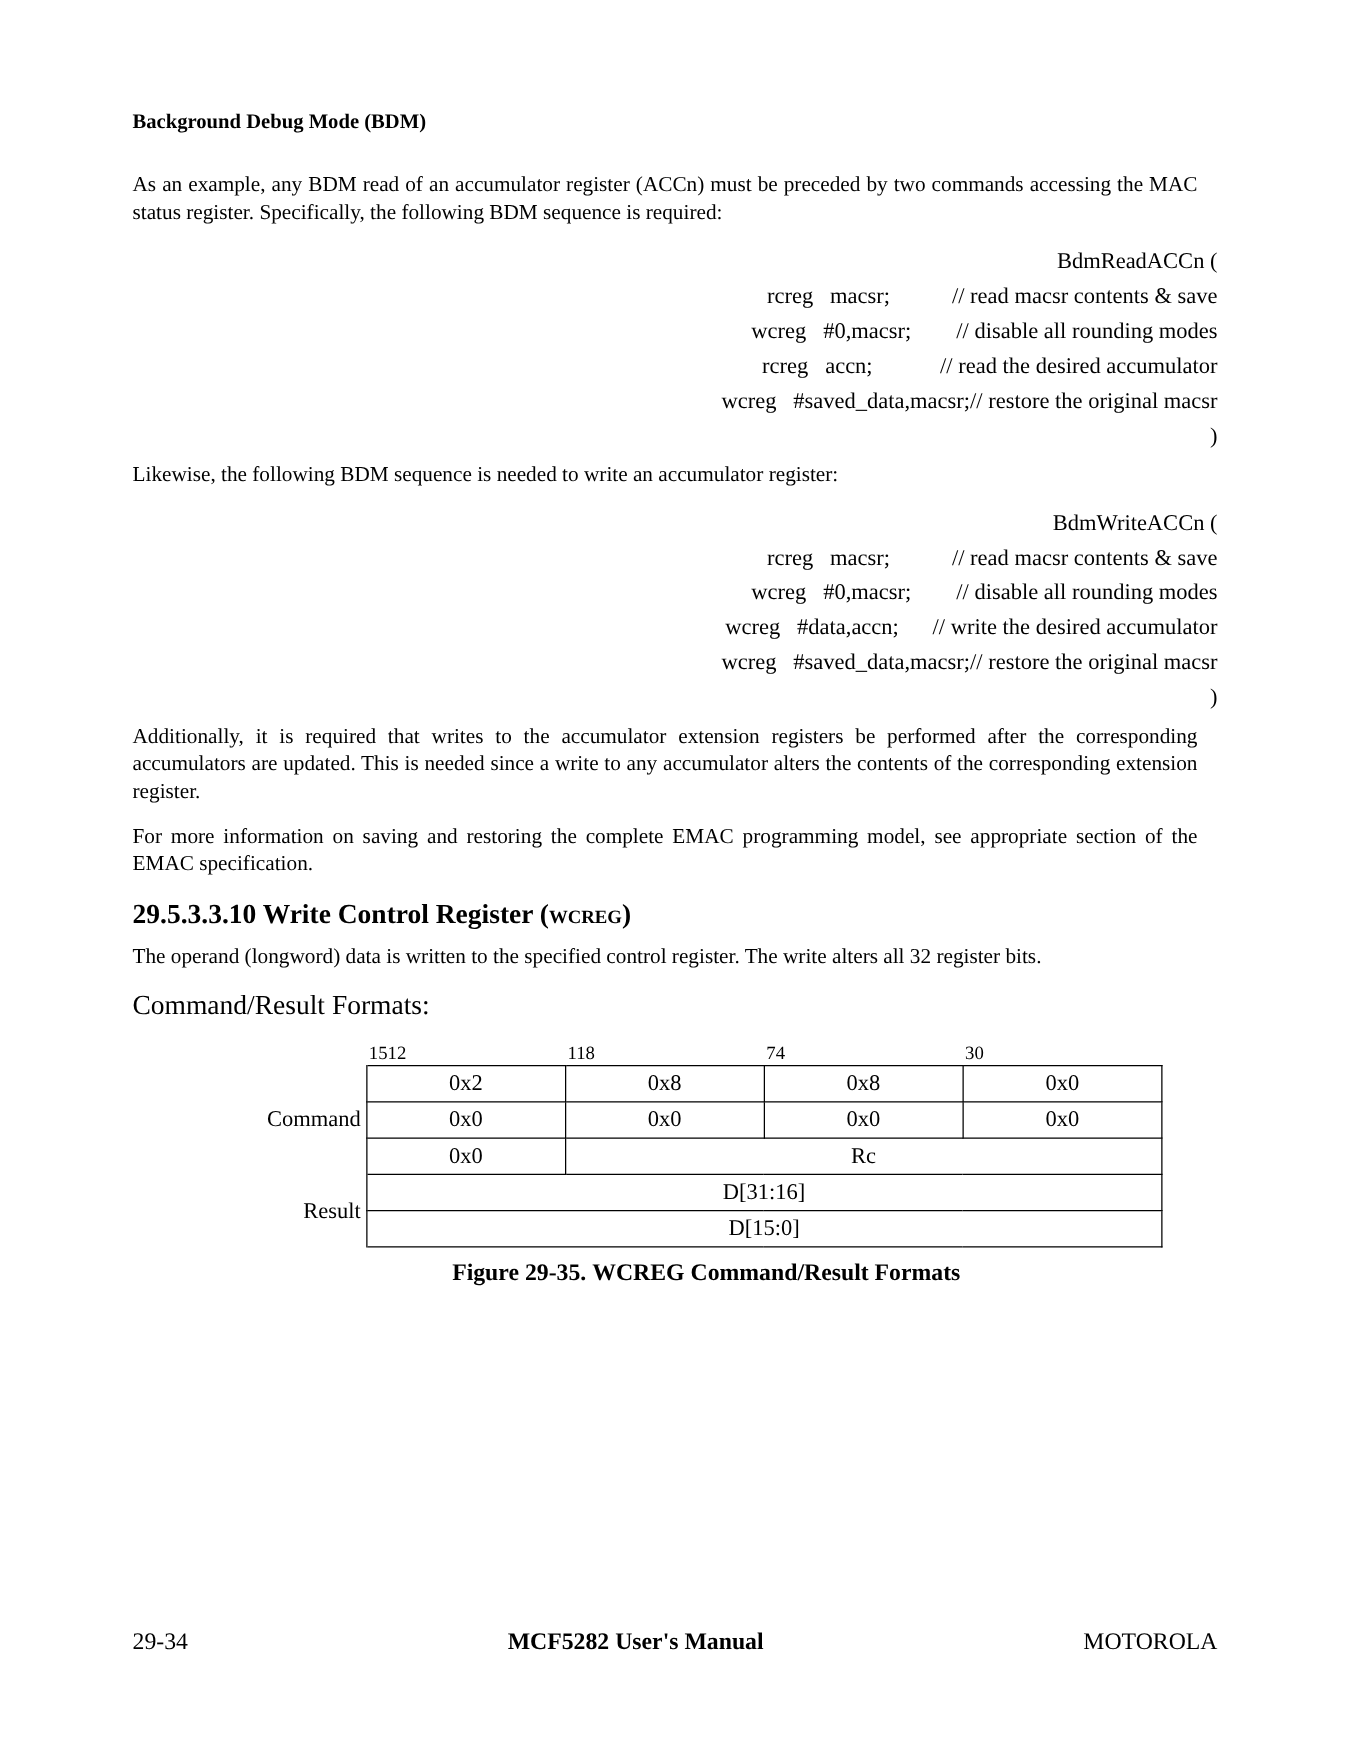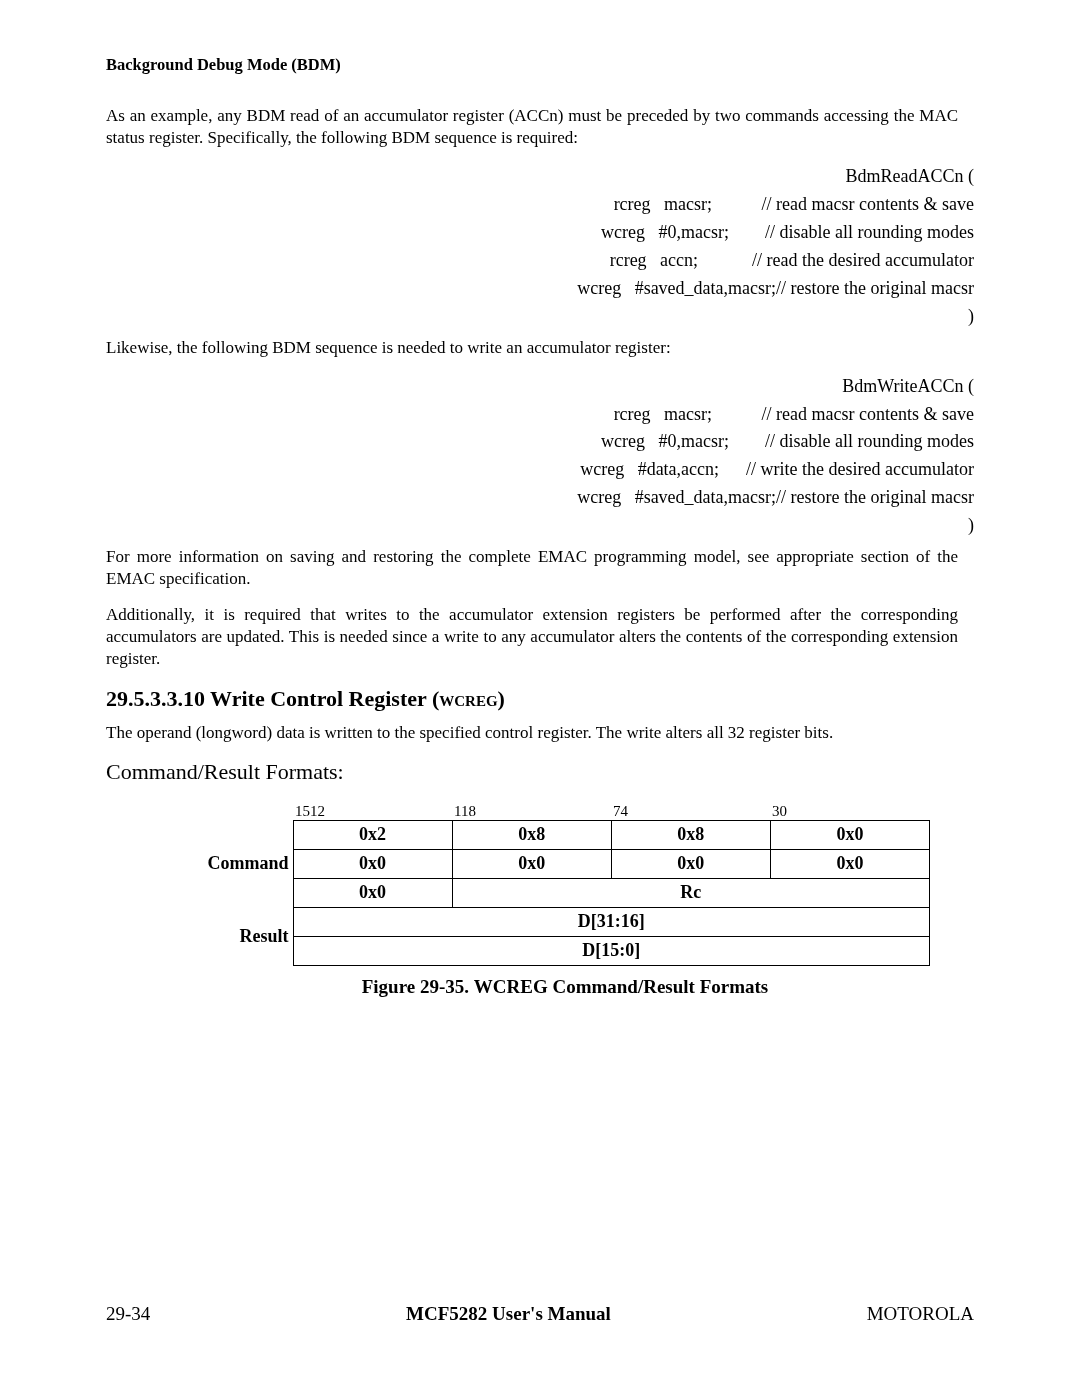--- a/index.html
+++ b/index.html
@@ -17,20 +17,21 @@
   .page {
     padding: 55px 106px 60px 106px;
     box-sizing: border-box;
     width: 1080px;
   }
   .running-head {
     font-family: "Times New Roman", Times, serif;
     font-weight: bold;
     font-size: 16.5px;
     margin-bottom: 30px;
+    margin-top: 32px;
   }
   .para {
     font-size: 17px;
     line-height: 1.3;
     text-align: justify;
     margin: 0 16px 14px 0;
   }
   .codeblock {
     font-family: Liberation Serif, serif;
     font-size: 18px;
@@ -75,21 +76,21 @@
     border-collapse: collapse;
     width: 100%;
     table-layout: fixed;
   }
   table.fmt td, table.fmt th {
     border: 1px solid #000;
     font-size: 18px;
     text-align: center;
     height: 28px;
     padding: 0;
-    font-weight: bold;
+    font-weight: normal;
     margin-left: 35px;
   }
   table.fmt th.rowlabel {
     border-top: none;
     border-left: none;
     border-bottom: none;
     text-align: right;
     padding-right: 4px;
     width: 93px;
     font-size: 18px;
@@ -135,23 +136,23 @@
 
   <p class="para">Likewise, the following BDM sequence is needed to write an accumulator register:</p>
 
   <div class="codeblock">BdmWriteACCn (
      rcreg   macsr;           // read macsr contents &amp; save
      wcreg   #0,macsr;        // disable all rounding modes
      wcreg   #data,accn;      // write the desired accumulator
      wcreg   #saved_data,macsr;// restore the original macsr
 )</div>
 
+  <p class="para">Additionally, it is required that writes to the accumulator extension registers be performed after the corresponding accumulators are updated. This is needed since a write to any accumulator alters the contents of the corresponding extension register.</p>
+
   <p class="para">For more information on saving and restoring the complete EMAC programming model, see appropriate section of the EMAC specification.</p>
-
-  <p class="para">Additionally, it is required that writes to the accumulator extension registers be performed after the corresponding accumulators are updated. This is needed since a write to any accumulator alters the contents of the corresponding extension register.</p>
 
   <div class="section-heading">
     <span>29.5.3.3.10  </span><span>Write Control Register (</span><span class="smallcaps">wcreg</span><span>)</span>
   </div>
 
   <p class="para">The operand (longword) data is written to the specified control register. The write alters all 32 register bits.</p>
 
   <p class="fmtlabel">Command/Result Formats:</p>
 
   <div class="bitwrap">

